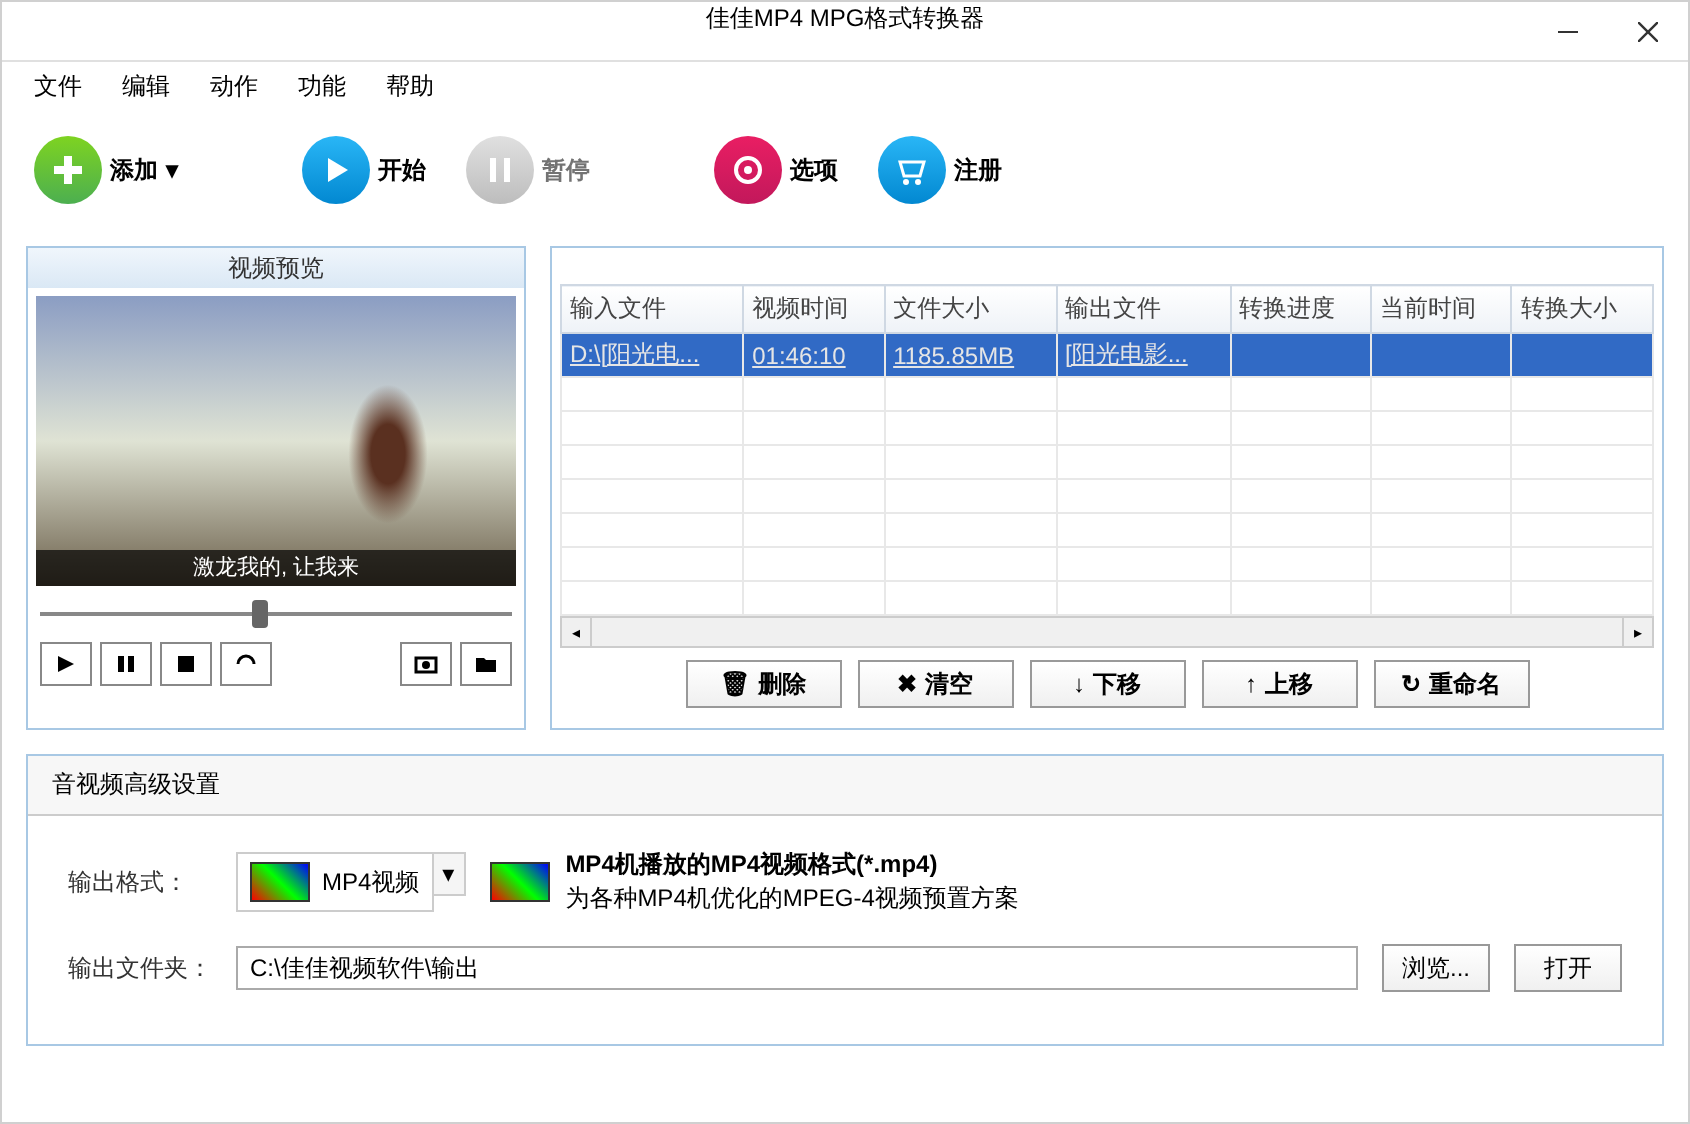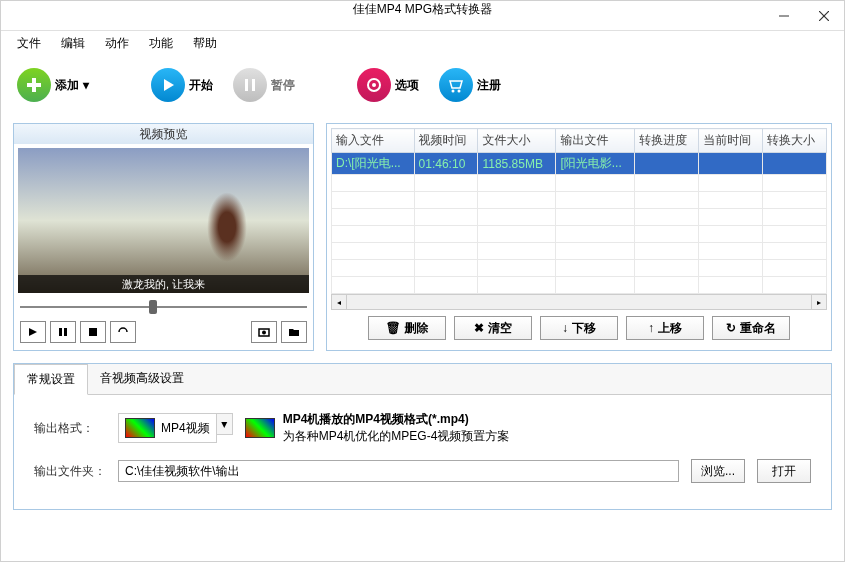--- a/index.html
+++ b/index.html
@@ -11,38 +11,38 @@
 .menubar { height: 24px; display: flex; align-items: center; padding: 0 8px; gap: 4px; }
 .menu-item { padding: 2px 8px; cursor: pointer; }
 .toolbar { height: 60px; display: flex; align-items: center; padding: 0 12px; gap: 12px; font-weight: bold; }
 .tool-item { display: flex; align-items: center; gap: 4px; cursor: pointer; padding: 4px; }
 .tool-icon { width: 34px; height: 34px; border-radius: 50%; display: flex; align-items: center; justify-content: center; }
 .tool-icon.green { background: linear-gradient(#7ed321, #4caf50); }
 .tool-icon.blue { background: linear-gradient(#29b6f6, #0288d1); }
 .tool-icon.grey { background: linear-gradient(#e0e0e0, #bdbdbd); }
 .tool-icon.magenta { background: linear-gradient(#e91e63, #c2185b); }
 .middle { display: flex; padding: 8px 12px; gap: 12px; }
-.preview-panel { width: 301px; border: 1px solid #a8c8e4; }
+.preview-panel { width: 250px; border: 1px solid #a8c8e4; }
 .preview-header { background: linear-gradient(#f0f6fc, #dae8f5); height: 20px; text-align: center; line-height: 20px; color: #333; }
 .preview-video { height: 145px; background: #000; position: relative; margin: 4px; }
 .video-content { width: 100%; height: 100%; background: linear-gradient(180deg, #8b9dc3 0%, #dfe3d4 50%, #6b5f4a 100%); position: relative; }
 .video-person { position: absolute; left: 65%; top: 30%; width: 40px; height: 70px; background: radial-gradient(#5a3020 30%, transparent 70%); border-radius: 50% 50% 0 0; }
 .video-bar { position: absolute; bottom: 0; left: 0; right: 0; height: 18px; background: rgba(0,0,0,0.7); color: #fff; text-align: center; font-size: 11px; line-height: 18px; }
 .slider-track { height: 20px; display: flex; align-items: center; padding: 0 6px; }
 .slider-line { flex: 1; height: 2px; background: #888; position: relative; }
 .slider-thumb { position: absolute; left: 45%; top: -6px; width: 8px; height: 14px; background: #666; border-radius: 2px; }
 .preview-controls { display: flex; padding: 4px 6px; gap: 4px; justify-content: space-between; }
 .pc-group { display: flex; gap: 4px; }
 .pc-btn { width: 26px; height: 22px; border: 1px solid #888; background: #fff; display: flex; align-items: center; justify-content: center; cursor: pointer; }
 .list-panel { flex: 1; border: 1px solid #a8c8e4; display: flex; flex-direction: column; padding: 4px; }
 .table-wrap { flex: 1; overflow: hidden; }
-table { width: 100%; border-collapse: collapse; }
+table { width: 100%; border-collapse: collapse; margin-top: 14px; }
 th { background: linear-gradient(#fff, #eef2f7); border: 1px solid #cfd8e3; padding: 3px 4px; text-align: left; font-weight: normal; color: #444; }
 td { border: 1px solid #e8e8e8; padding: 2px 4px; height: 17px; }
-tr.selected td { background: #316ac5; color: #86efac; }
+tr.selected td { background: #316ac5; color: #e5e5e5; text-decoration: underline; }
 tr.empty td { background: #fff; }
 .hscroll { height: 16px; display: flex; }
 .hscroll-btn { width: 16px; height: 16px; border: 1px solid #ccc; background: #f0f0f0; display: flex; align-items: center; justify-content: center; font-size: 8px; }
 .hscroll-track { flex: 1; background: #f0f0f0; border-top: 1px solid #ccc; border-bottom: 1px solid #ccc; }
 .list-actions { display: flex; gap: 8px; padding: 6px 20px; justify-content: center; }
 .action-btn { width: 78px; height: 24px; border: 1px solid #999; background: linear-gradient(#fff, #f0f0f0); display: flex; align-items: center; justify-content: center; gap: 4px; cursor: pointer; font-weight: bold; }
 .bottom { margin: 4px 12px 8px; border: 1px solid #a8c8e4; }
 .tabs { display: flex; border-bottom: 1px solid #ccc; background: #f7f7f7; }
 .tab { padding: 6px 12px; cursor: pointer; }
 .tab.active { background: #fff; border: 1px solid #ccc; border-bottom: 1px solid #fff; margin-bottom: -1px; }
@@ -306,21 +306,20 @@
         <div class="action-btn">
             <span>↻</span>
             <span>重命名</span>
           </div>
       </div>
     </div>
   </div>
 
   <div class="bottom">
     <div class="tabs">
-      <div class="tab active">常规设置</div>
       <div class="tab">音视频高级设置</div>
     </div>
     <div class="settings-body">
       <div class="row">
         <span class="label">输出格式：</span>
         <div style="display:flex">
           <div class="fmt-chip">
             <div class="fmt-swatch"></div>
             <span>MP4视频</span>
           </div>

